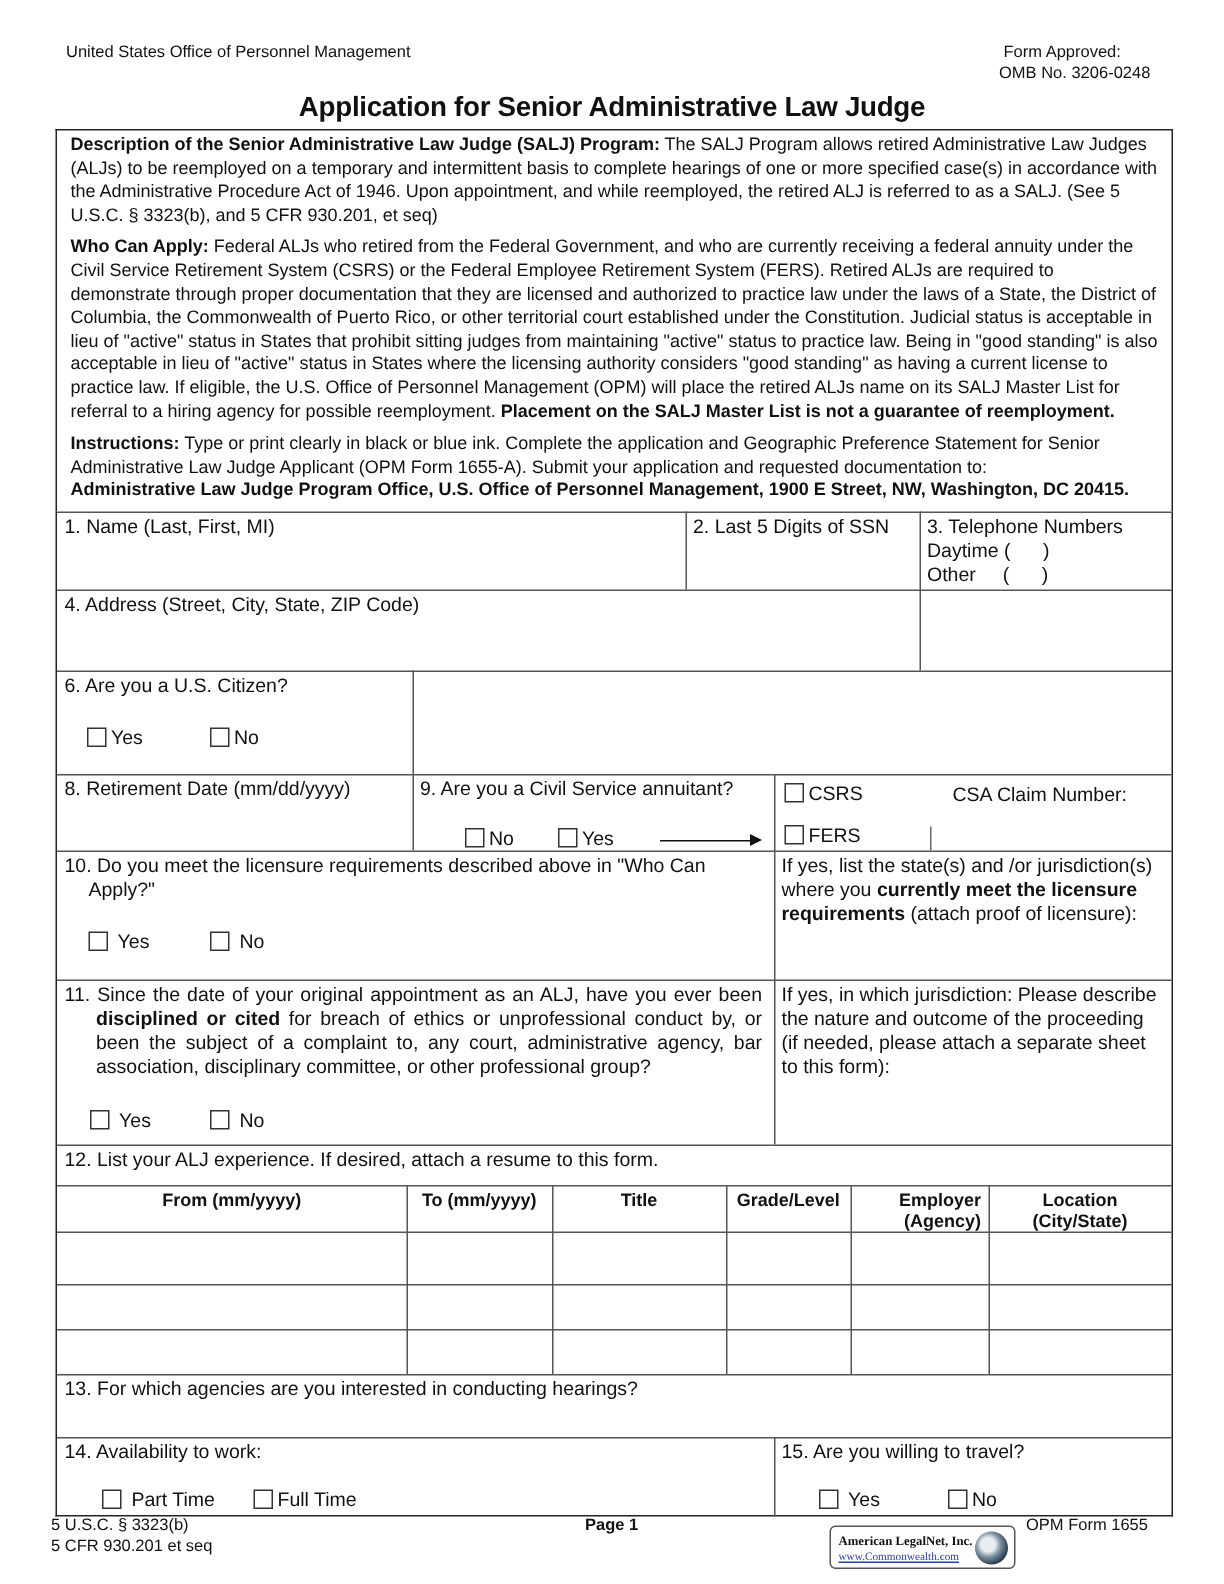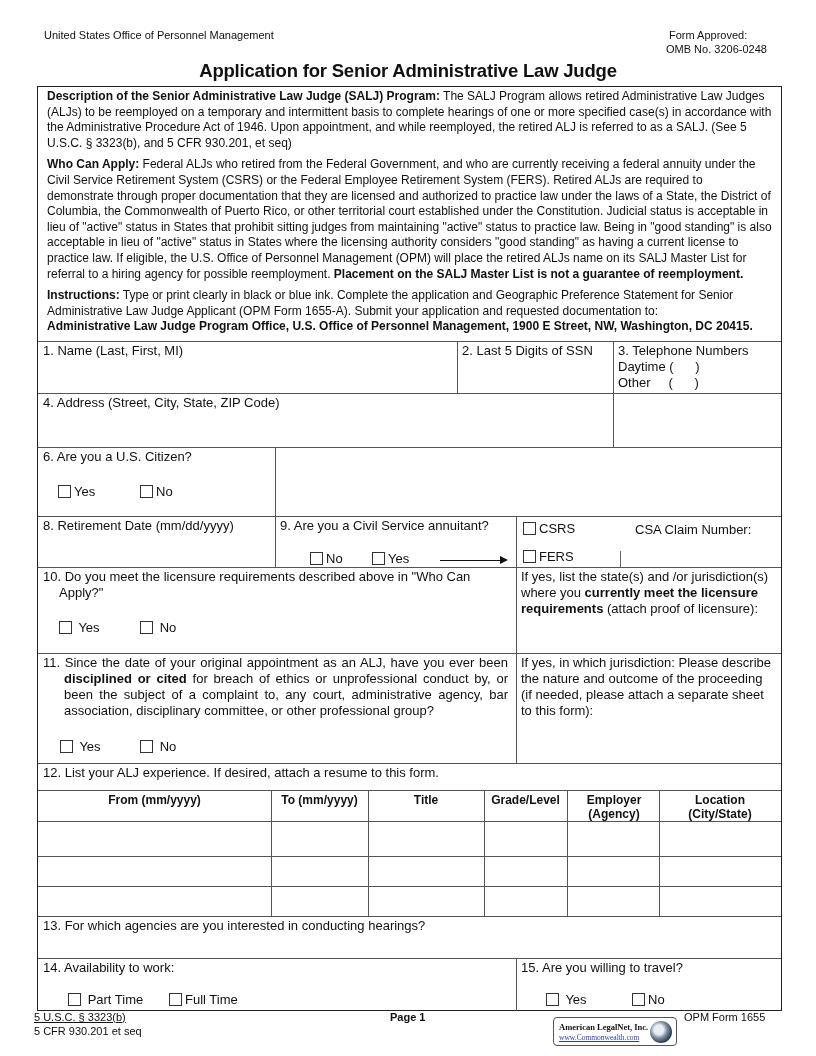--- a/index.html
+++ b/index.html
@@ -125,21 +125,21 @@
   </div>
 
   <div class="cell" style="left:0; top:422px; width:743px; height:27px;">
     <span>12. List your ALJ experience.  If desired, attach a resume to this form.</span>
   </div>
 
   <div class="th" style="left:0; top:452px; width:233px;">From (mm/yyyy)</div>
   <div class="th" style="left:233px; top:452px; width:97px;">To (mm/yyyy)</div>
   <div class="th" style="left:330px; top:452px; width:116px;">Title</div>
   <div class="th" style="left:446px; top:452px; width:83px;">Grade/Level</div>
-  <div class="th" style="left:536px; top:452px; width:80px; text-align:center;">Employer (Agency)</div>
+  <div class="th" style="left:536px; top:452px; width:80px; text-align:right;">Employer (Agency)</div>
   <div class="th" style="left:640px; top:452px; width:84px;">Location (City/State)</div>
 
   <div class="abs" style="left:0; top:481px; width:233px; height:34px;"></div>
   <div class="abs" style="left:233px; top:481px; width:97px; height:34px;"></div>
   <div class="abs" style="left:330px; top:481px; width:116px; height:34px;"></div>
   <div class="abs" style="left:446px; top:481px; width:83px; height:34px;"></div>
   <div class="abs" style="left:529px; top:481px; width:92px; height:34px;"></div>
   <div class="abs" style="left:621px; top:481px; width:122px; height:34px;"></div>
   <div class="abs" style="left:0; top:516px; width:233px; height:29px;"></div>
   <div class="abs" style="left:233px; top:516px; width:97px; height:29px;"></div>
@@ -163,21 +163,21 @@
   </div>
   <div class="opt" style="left:30px; top:651px;"><span class="cb"></span> <span>Part Time</span></div>
   <div class="opt" style="left:131px; top:651px;"><span class="cb"></span><span>Full Time</span></div>
   <div class="cell" style="left:478px; top:617px; width:265px; height:52px;">
     <span>15. Are you willing to travel?</span>
   </div>
   <div class="opt" style="left:508px; top:651px;"><span class="cb"></span> <span>Yes</span></div>
   <div class="opt" style="left:594px; top:651px;"><span class="cb"></span><span>No</span></div>
 </div>
 
-<div class="abs foot" style="left:34px; top:1011px;text-decoration:underline;">5 U.S.C. § 3323(b)</div>
+<div class="abs foot" style="left:34px; top:1011px;">5 U.S.C. § 3323(b)</div>
 <div class="abs foot" style="left:34px; top:1025px;">5 CFR 930.201 et seq</div>
 <div class="abs foot" style="left:390px; top:1011px; font-weight:bold;">Page 1</div>
 <div class="abs logo">
   <span class="l1">American LegalNet, Inc.</span>
   <span class="l2">www.Commonwealth.com</span>
   <span class="globe"></span>
 </div>
 <div class="abs foot" style="left:684px; top:1011px;">OPM Form 1655</div>
 <div class="abs foot" style="left:694px; top:1050px;margin-top:12px;">September 2018</div>
 

